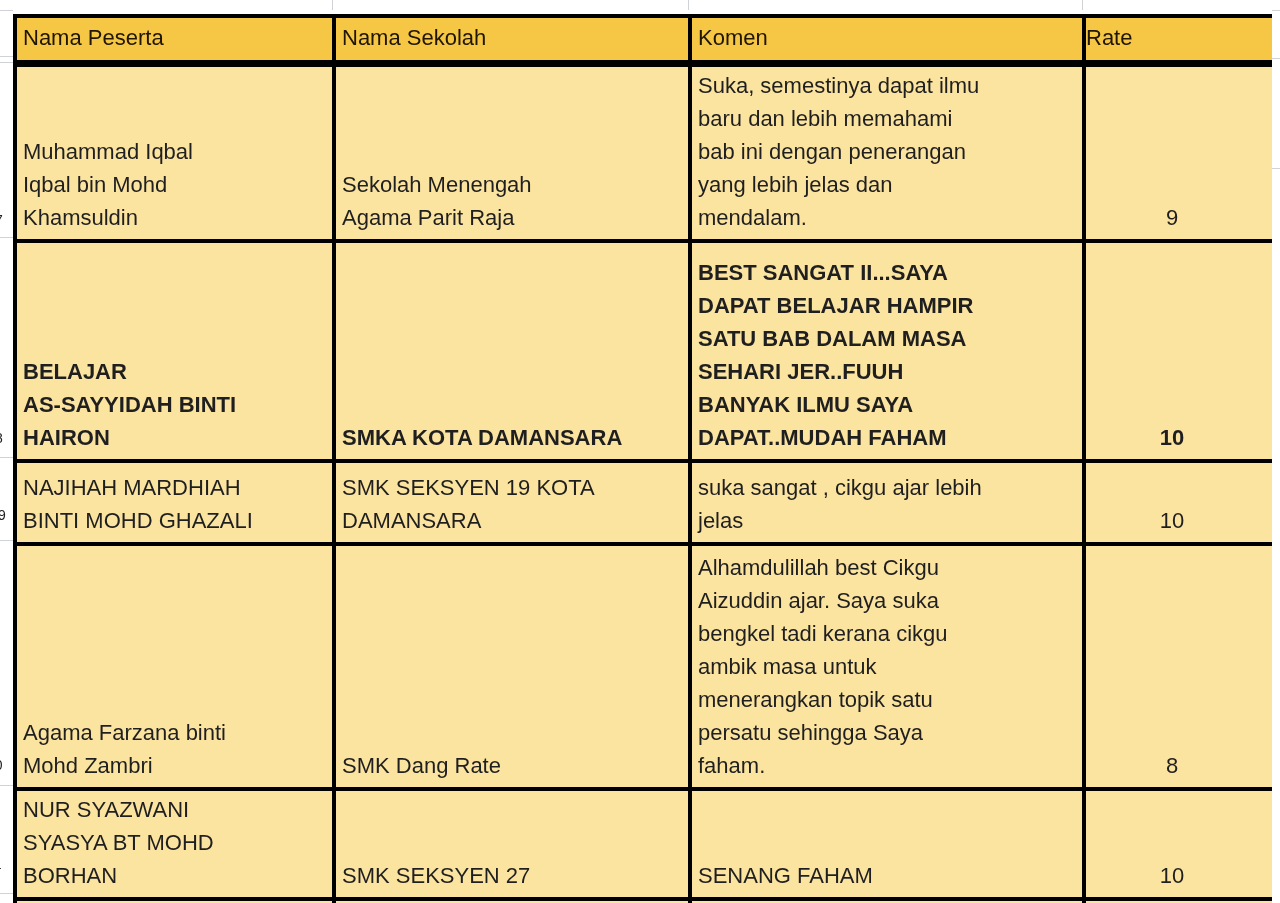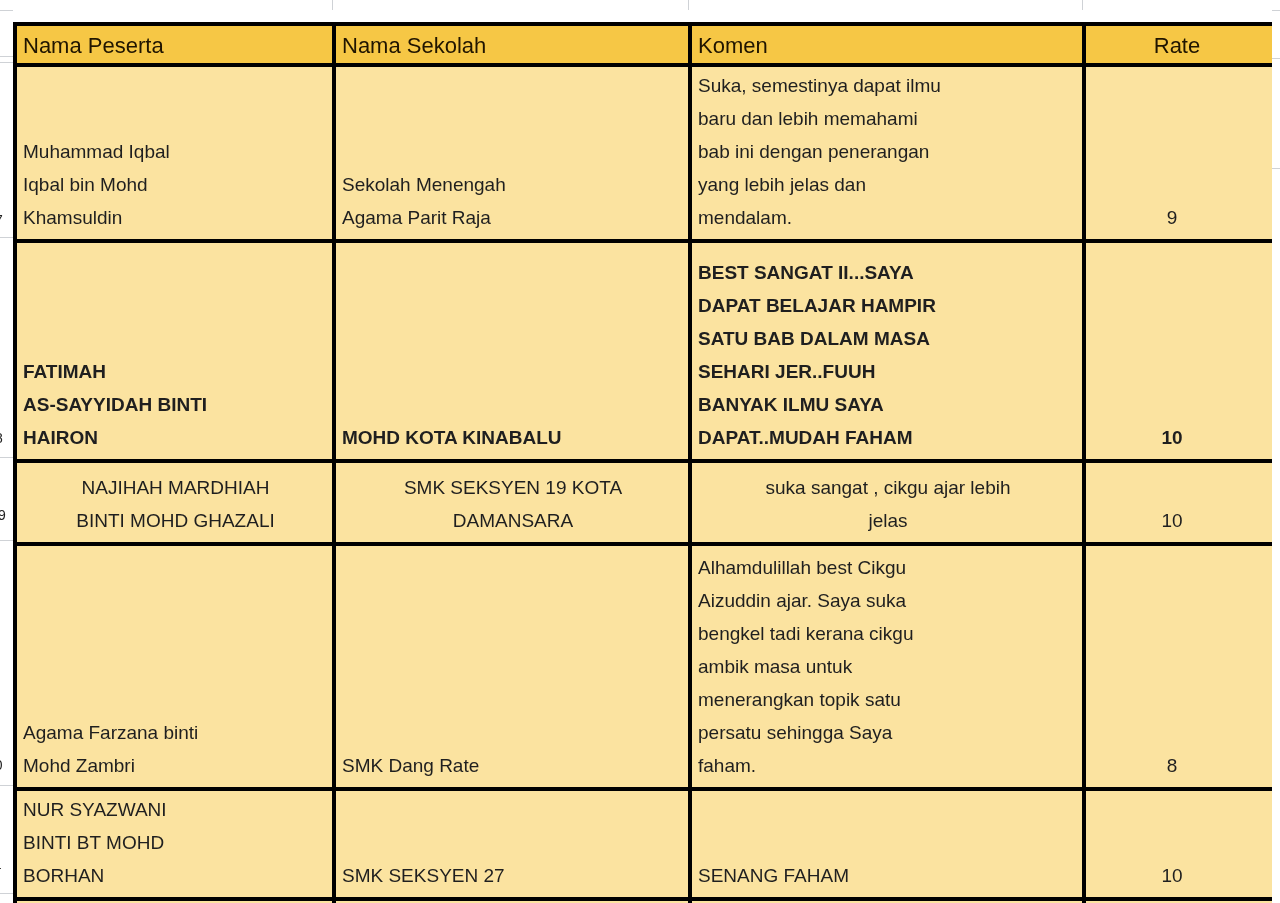--- a/index.html
+++ b/index.html
@@ -28,37 +28,37 @@
   .top-strip{position:absolute;left:0;top:0;width:1280px;height:10px;background:#ffffff;}
   .top-strip .vgrid{position:absolute;top:0;width:1px;height:10px;background:var(--gridline);}
 
   
   .right-strip{position:absolute;left:1272px;top:0;width:8px;height:903px;background:#ffffff;}
   .right-strip .hgrid{position:absolute;left:0;width:8px;height:1px;background:var(--gridline);}
 
   
   .tbl{position:absolute;left:13px;border-collapse:collapse;table-layout:fixed;width:1259px;}
   .tbl td,.tbl th{border:4px solid var(--border);overflow:hidden;}
-  .head-tbl{top:22px;}
+  .head-tbl{top:14px;}
   .head-tbl th{height:46px;background:var(--header-bg);font-size:22px;font-weight:400;
     text-align:left;vertical-align:middle;padding:2px 4px 4px 6px;color:#201500;}
-  .head-tbl th.center{text-align:center;padding-left:0;}
+  .head-tbl th.center{padding-left:0;}
   .gap{position:absolute;left:0;top:56px;width:1280px;height:7px;background:#ffffff;
     border-top:1px solid #dcdcdc;border-bottom:1px solid #dcdcdc;}
   .body-tbl{top:63px;}
-  .body-tbl td{background:var(--cell-bg);font-size:19px;line-height:33px;vertical-align:bottom;
+  .body-tbl td{background:var(--cell-bg);font-size:22px;line-height:33px;vertical-align:bottom;
     text-align:left;padding:2px 4px 5px 6px;white-space:pre-line;word-wrap:break-word;}
   .body-tbl td.rate{text-align:center;padding-left:0;padding-right:14px;}
   .col-name {width:319px;}
   .col-school{width:356px;}
   .col-comment{width:394px;}
   .col-rate{width:190px;}
   tr.r1 td{height:174px;}
   tr.r2 td{height:220px;font-weight:bold;}
-  tr.r3 td{height:83px;text-align:center;}
+  tr.r3 td{height:83px;}
   tr.r4 td{height:245px;}
   tr.r5 td{height:108px;}
   tr.r6 td{height:14px;}
 </style>
 </head>
 <body>
 
 <div class="screen">
 
   <div class="top-strip">
@@ -102,24 +102,24 @@
       <td>Sekolah Menengah
 Agama Parit Raja</td>
       <td>Suka, semestinya dapat ilmu
 baru dan lebih memahami
 bab ini dengan penerangan
 yang lebih jelas dan
 mendalam.</td>
       <td class="rate">9</td>
     </tr>
     <tr class="r2">
-      <td>FATIMAH
+      <td>BELAJAR
 AS-SAYYIDAH BINTI
 HAIRON</td>
-      <td>MOHD KOTA KINABALU</td>
+      <td>SMKA KOTA DAMANSARA</td>
       <td>BEST SANGAT II...SAYA
 DAPAT BELAJAR HAMPIR
 SATU BAB DALAM MASA
 SEHARI JER..FUUH
 BANYAK ILMU SAYA
 DAPAT..MUDAH FAHAM</td>
       <td class="rate">10</td>
     </tr>
     <tr class="r3">
       <td>NAJIHAH MARDHIAH
@@ -138,21 +138,21 @@
 Aizuddin ajar. Saya suka
 bengkel tadi kerana cikgu
 ambik masa untuk
 menerangkan topik satu
 persatu sehingga Saya
 faham.</td>
       <td class="rate">8</td>
     </tr>
     <tr class="r5">
       <td>NUR SYAZWANI
-BINTI BT MOHD
+SYASYA BT MOHD
 BORHAN</td>
       <td>SMK SEKSYEN 27</td>
       <td>SENANG FAHAM</td>
       <td class="rate">10</td>
     </tr>
     <tr class="r6">
       <td></td>
       <td></td>
       <td></td>
       <td class="rate"></td>

